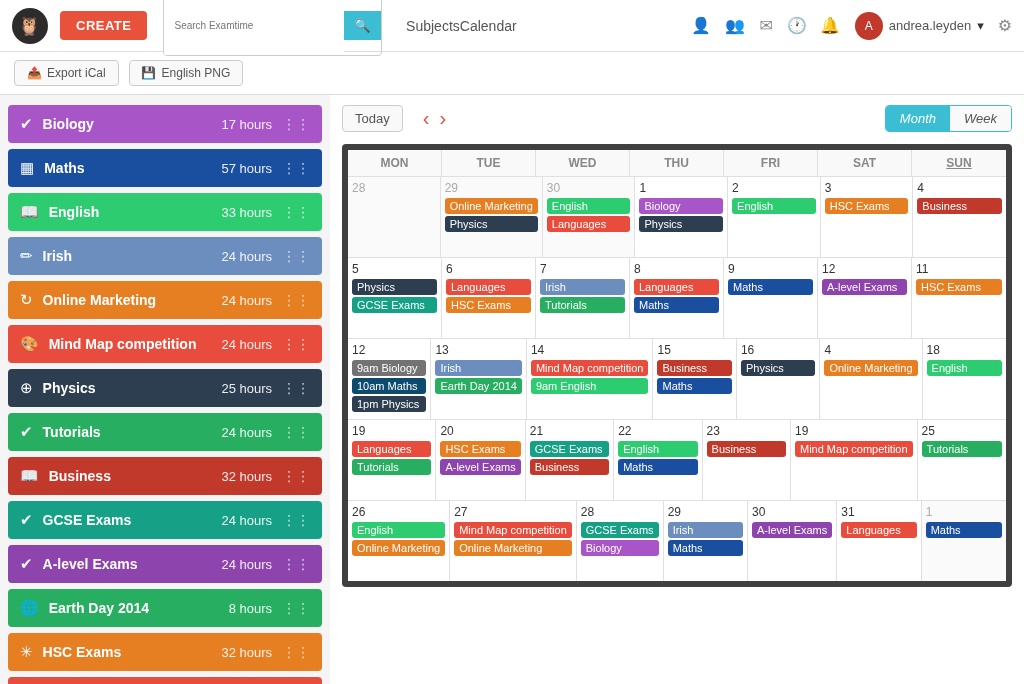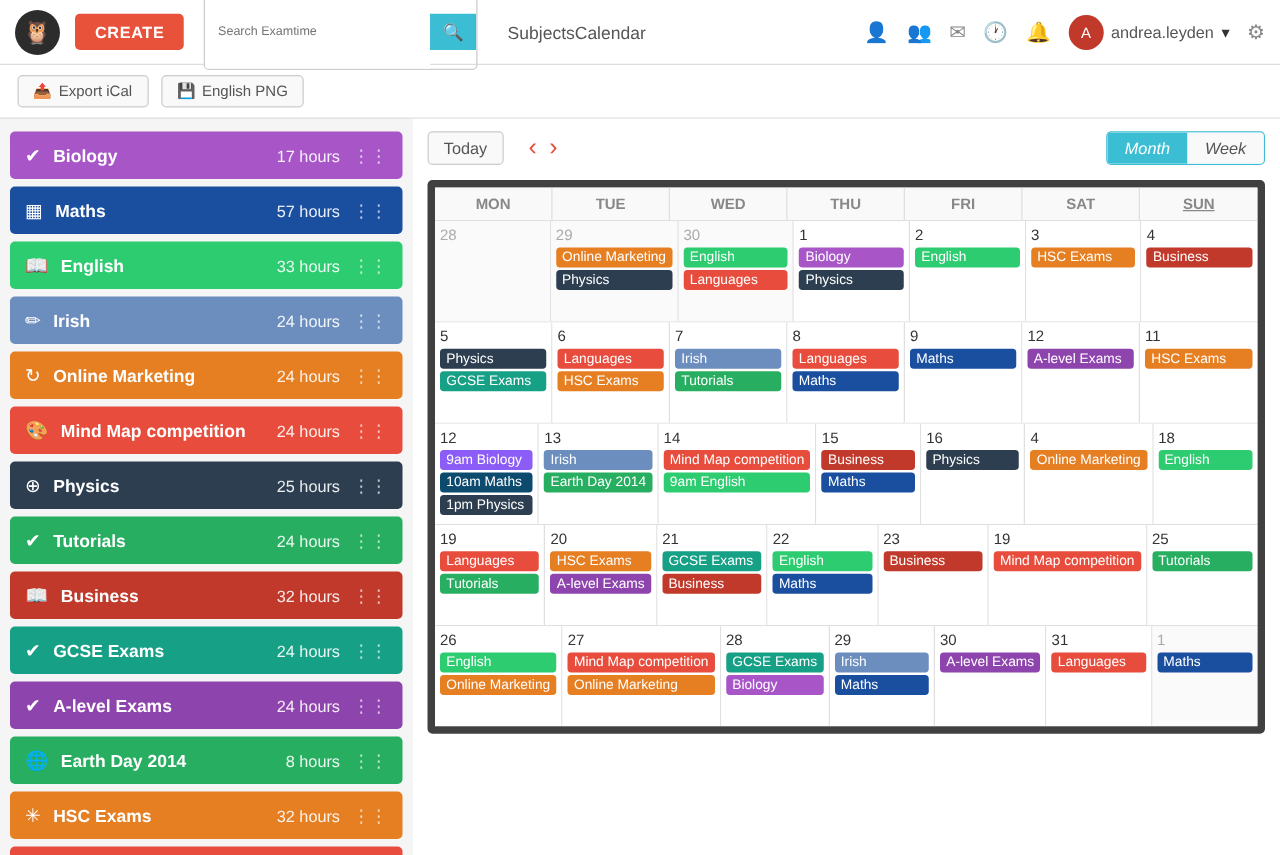--- a/index.html
+++ b/index.html
@@ -384,21 +384,21 @@
               <div class="cal-event" style="background: rgb(142, 68, 173);">A-level Exams</div>
             </div>
             <div class="cal-cell">
               <span class="date-num current">11</span>
               <div class="cal-event" style="background: rgb(230, 126, 34);">HSC Exams</div>
             </div>
           </div>
           <div class="cal-week">
             <div class="cal-cell">
               <span class="date-num current">12</span>
-              <div class="cal-event" style="background: #8b5cf6;">9am Biology</div>
+              <div class="cal-event" style="background: #737373;">9am Biology</div>
               <div class="cal-event" style="background: #0c4a6e;">10am Maths</div>
               <div class="cal-event" style="background: rgb(44, 62, 80);">1pm Physics</div>
             </div>
             <div class="cal-cell">
               <span class="date-num current">13</span>
               <div class="cal-event" style="background: rgb(108, 142, 191);">Irish</div>
               <div class="cal-event" style="background: rgb(39, 174, 96);">Earth Day 2014</div>
             </div>
             <div class="cal-cell">
               <span class="date-num current">14</span>

